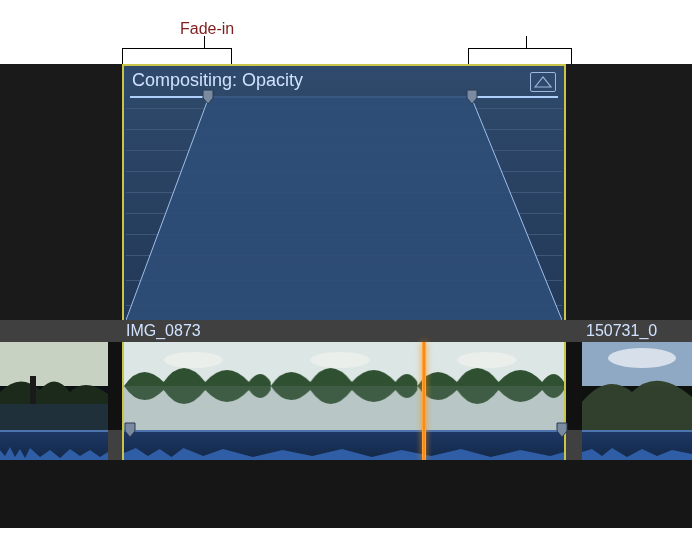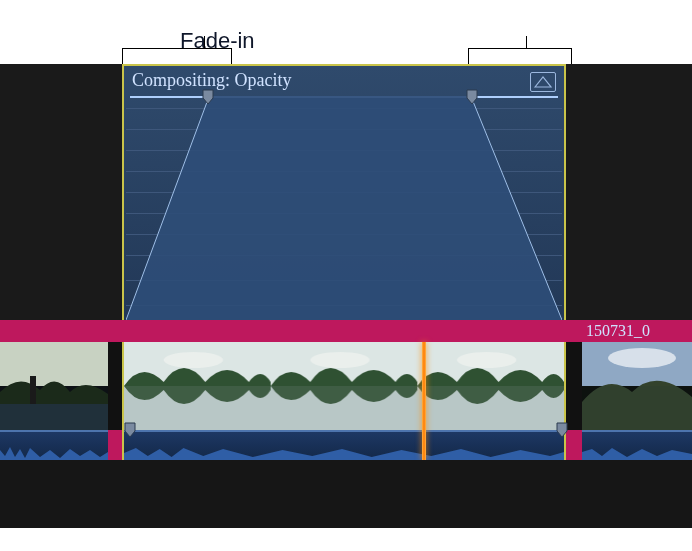--- a/index.html
+++ b/index.html
@@ -1,23 +1,23 @@
 <!DOCTYPE html>
 <html><head>
 <meta charset="utf-8">
 <style>
   html,body{margin:0;padding:0;width:692px;height:551px;background:#fff;font-family:-apple-system,Helvetica,Arial,sans-serif;}
   .labels{position:absolute;top:20px;left:0;right:0;height:40px;}
-  .label{position:absolute;font-size:22px;color:#0f172a;margin-top:8px;}
+  .label{position:absolute;font-size:16px;color:#7f1d1d;}
   .bracket{position:absolute;top:48px;height:16px;}
   .bracket .hline{position:absolute;top:0;left:0;right:0;border-top:1px solid #000;}
   .bracket .vleft{position:absolute;top:0;left:0;width:0;height:16px;border-left:1px solid #000;}
   .bracket .vright{position:absolute;top:0;right:0;width:0;height:16px;border-right:1px solid #000;}
   .bracket .stem{position:absolute;top:-12px;width:0;height:12px;border-left:1px solid #000;left:50%;}
-  .canvas{position:absolute;top:64px;left:0;width:692px;height:464px;background:#be185d;font-family:Liberation Serif, serif;}
+  .canvas{position:absolute;top:64px;left:0;width:692px;height:464px;background:#404040;}
   .darkband{position:absolute;left:0;right:0;background:#1a1a1a;}
   
   .animpanel{
     position:absolute;left:122px;top:0;width:444px;height:256px;
     background:linear-gradient(#2f4a6c,#223857);
     border:2px solid #c9c44a;border-bottom:none;box-sizing:border-box;
   }
   .animpanel .title{color:#d0e2ff;font-size:18px;padding:4px 8px 2px 8px;white-space:nowrap;}
   .animpanel .hbar{position:absolute;left:6px;right:6px;top:30px;height:2px;background:#aecffc;}
   .grid{position:absolute;left:2px;right:2px;top:42px;bottom:2px;}
@@ -104,20 +104,21 @@
     </div>
     <div class="khandle" style="left:79%;">
       <svg viewBox="0 0 12 16">
           <path d="M1 1 H11 V9 L6 15 L1 9 Z" fill="#7a8aa0" stroke="#2a3a4f"></path>
         </svg>
     </div>
   </div>
 
   <div class="strip">
     <div class="cliplabelrow">
+      <div class="cliplabel" style="left:126px;width:300px;">IMG_0873</div>
       <div class="cliplabel" style="left:586px;width:100px;">150731_0</div>
     </div>
 
     <div class="filmrow">
 
       <div class="thumb" style="left:0;width:108px;">
         <svg viewBox="0 0 108 88" preserveAspectRatio="none">
           <rect width="108" height="88" fill="#0d1115"></rect>
           <rect y="0" width="108" height="44" fill="#c8d2c2"></rect>
           <path d="M0 50 Q20 30 40 48 Q55 30 70 50 Q85 35 108 52 L108 88 L0 88 Z" fill="#1b2a1a"></path>

